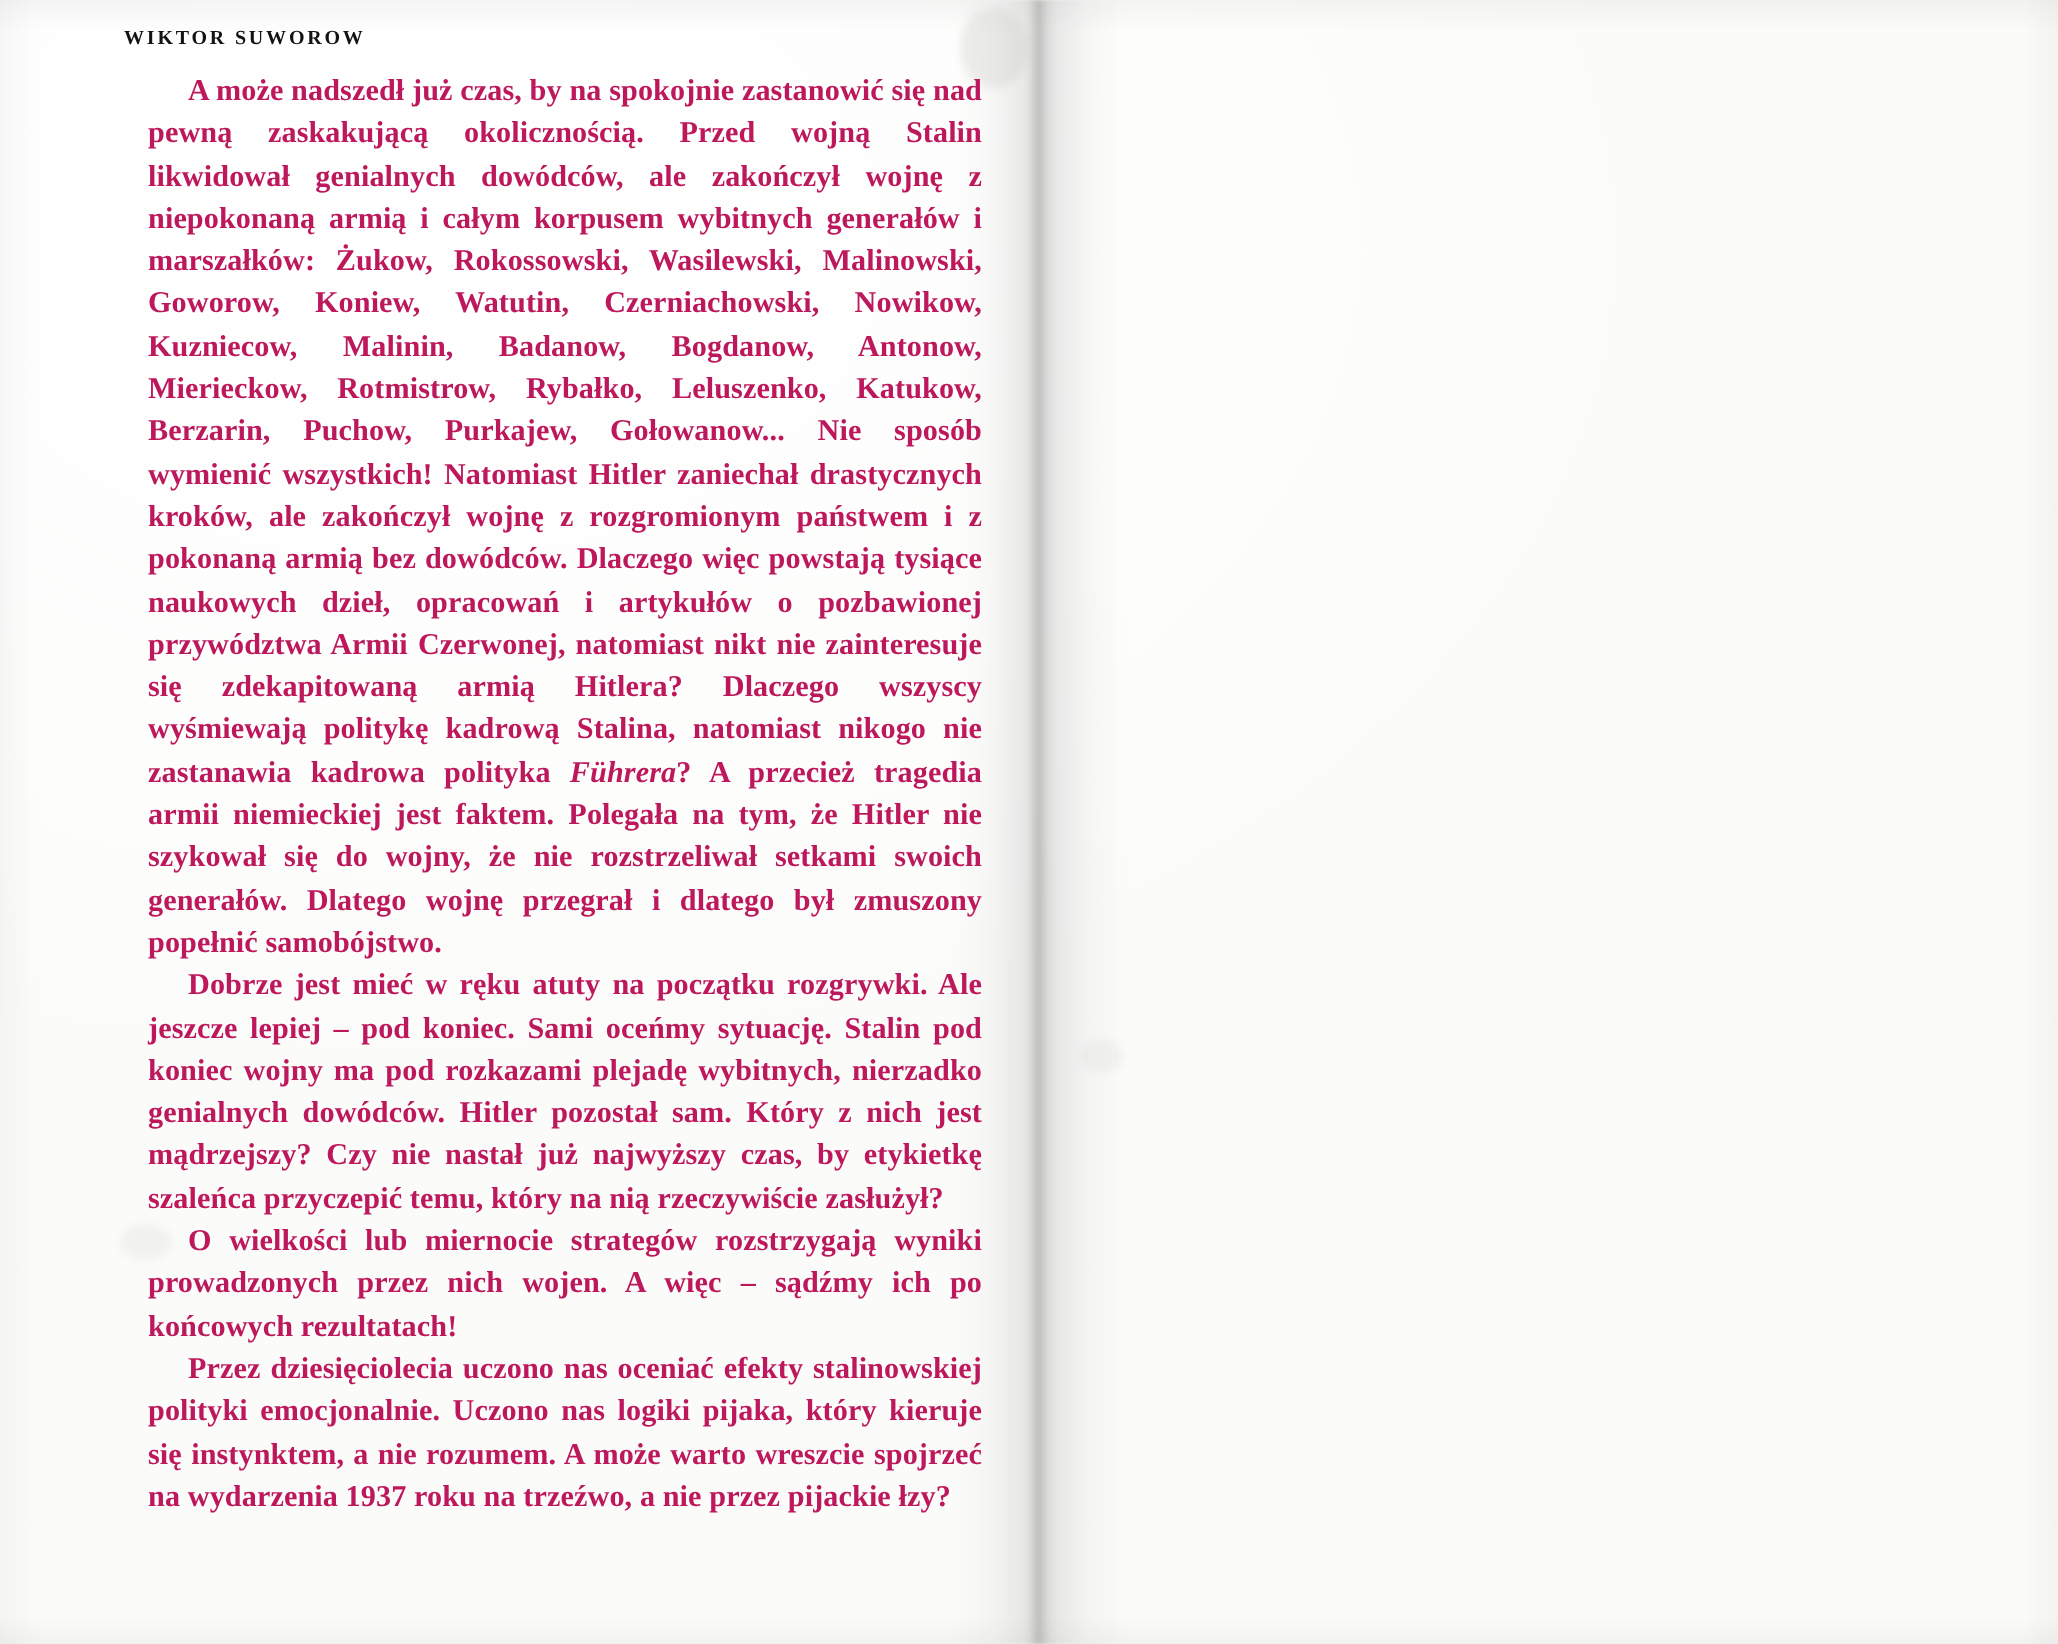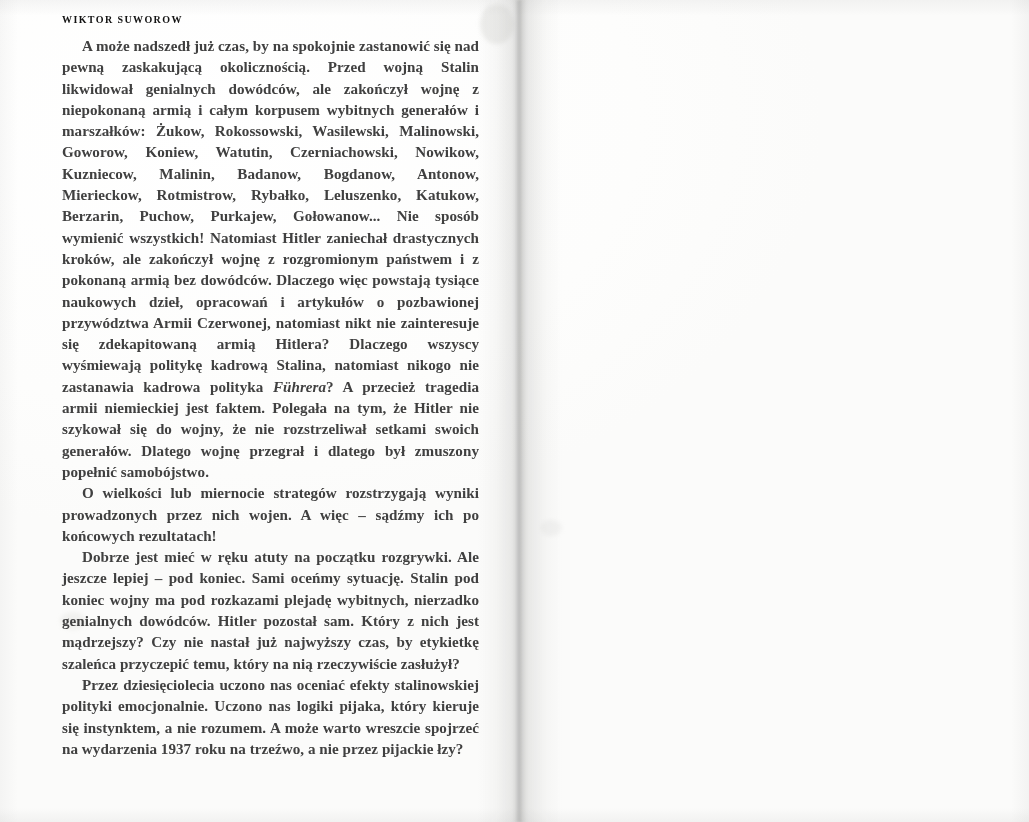--- a/index.html
+++ b/index.html
@@ -92,23 +92,24 @@
   #page-right { left: 520px; width: 509px; }
 
   
   .body-text {
     font-family: "Liberation Serif", "DejaVu Serif", serif;
     font-size: 15.1px;
     line-height: 21.3px;
     text-align: justify;
     text-justify: inter-word;
     hyphens: manual;
-    color: #404040;
+    color: #be185d;
     font-weight: 600;
     letter-spacing: 0.05px;
+    margin-left: 12px;
   }
   .body-text p {
     margin: 0;
     text-indent: 20px;
   }
 
   
   #running-head {
     position: absolute;
     left: 62px;
@@ -144,23 +145,23 @@
 <div id="gutter-core"></div>
 
 <div class="page" id="page-left">
 
   <div id="running-head">WIKTOR  SUWOROW</div>
 
   <div id="left-column" class="body-text">
 
     <p><span>A może nadszedł już czas, by na spokojnie zastanowić się nad pewną zaskakującą okolicznością. Przed wojną Stalin likwidował genialnych dowódców, ale zakończył wojnę z niepokonaną armią i całym korpusem wybitnych generałów i marszałków: Żukow, Rokossowski, Wasilewski, Malinowski, Goworow, Koniew, Watutin, Czerniachowski, Nowikow, Kuzniecow, Malinin, Badanow, Bogdanow, Antonow, Mierieckow, Rotmistrow, Rybałko, Leluszenko, Katukow, Berzarin, Puchow, Purkajew, Gołowanow... Nie sposób wymienić wszystkich! Natomiast Hitler zaniechał drastycznych kroków, ale zakończył wojnę z rozgromionym państwem i z pokonaną armią bez dowódców. Dlaczego więc powstają tysiące naukowych dzieł, opracowań i artykułów o pozbawionej przywództwa Armii Czerwonej, natomiast nikt nie zainteresuje się zdekapitowaną armią Hitlera? Dlaczego wszyscy wyśmiewają politykę kadrową Stalina, natomiast nikogo nie zastanawia kadrowa polityka </span><span class="ital">Führera</span><span>? A przecież tragedia armii niemieckiej jest faktem. Polegała na tym, że Hitler nie szykował się do wojny, że nie rozstrzeliwał setkami swoich generałów. Dlatego wojnę przegrał i dlatego był zmuszony popełnić samobójstwo.</span></p>
 
+    <p>Dobrze jest mieć w ręku atuty na początku rozgrywki. Ale jeszcze lepiej – pod koniec. Sami oceńmy sytuację. Stalin pod koniec wojny ma pod rozkazami plejadę wybitnych, nierzadko genialnych dowódców. Hitler pozostał sam. Który z nich jest mądrzejszy? Czy nie nastał już najwyższy czas, by etykietkę szaleńca przyczepić temu, który na nią rzeczywiście zasłużył?</p>
+
     <p>O wielkości lub miernocie strategów rozstrzygają wyniki prowadzonych przez nich wojen. A więc – sądźmy ich po końcowych rezultatach!</p>
-
-    <p>Dobrze jest mieć w ręku atuty na początku rozgrywki. Ale jeszcze lepiej – pod koniec. Sami oceńmy sytuację. Stalin pod koniec wojny ma pod rozkazami plejadę wybitnych, nierzadko genialnych dowódców. Hitler pozostał sam. Który z nich jest mądrzejszy? Czy nie nastał już najwyższy czas, by etykietkę szaleńca przyczepić temu, który na nią rzeczywiście zasłużył?</p>
 
     <p>Przez dziesięciolecia uczono nas oceniać efekty stalinowskiej polityki emocjonalnie. Uczono nas logiki pijaka, który kieruje się instynktem, a nie rozumem. A może warto wreszcie spojrzeć na wydarzenia 1937 roku na trzeźwo, a nie przez pijackie łzy?</p>
 
   </div>
 </div>
 
 <div class="page" id="page-right">
 
   
 

